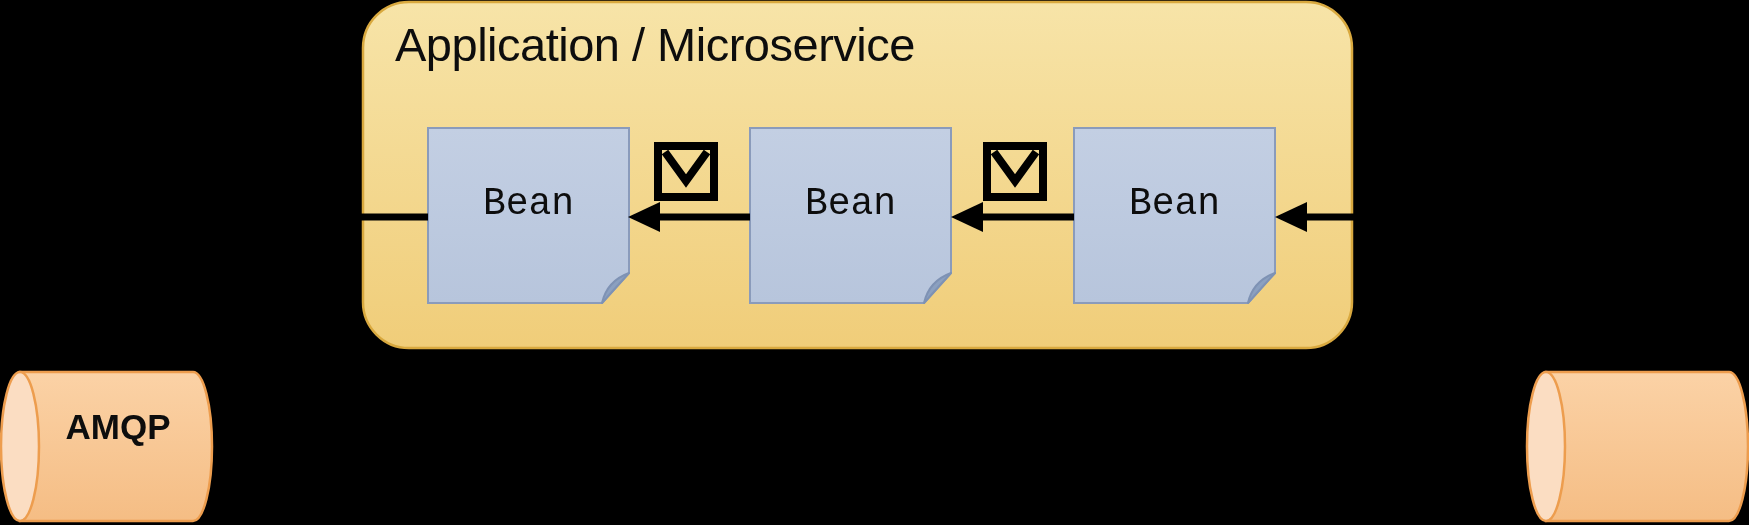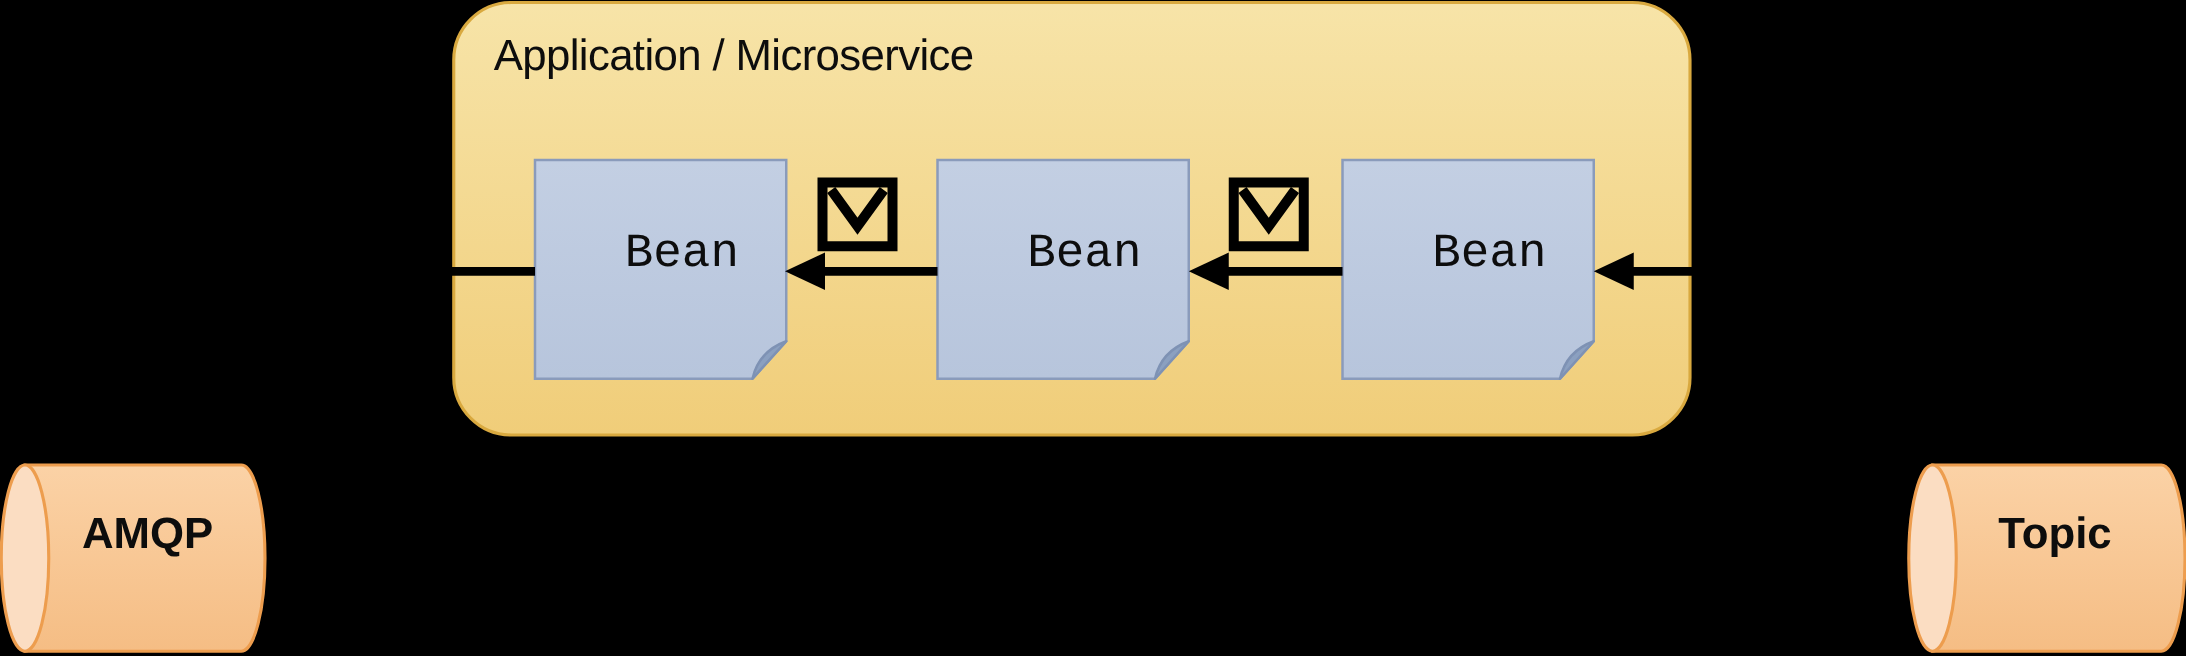--- a/index.html
+++ b/index.html
@@ -7,30 +7,29 @@
     position:relative;
     width:1749px;height:525px;
     background:#000;
     overflow:hidden;
     font-family:"Liberation Sans", sans-serif;
   }
   .shapes{position:absolute;left:0;top:0;width:1749px;height:525px;}
   .label{position:absolute;color:#0d0d0d;}
   .app-title{
     left:395px;top:24px;
-    font-size:35px;line-height:42px;
+    font-size:47px;line-height:42px;
     letter-spacing:-0.5px;
     white-space:nowrap;
   }
   .bean-label{
     top:184px;width:201px;
     font-family:"Liberation Mono", monospace;
     font-size:38px;line-height:40px;
     text-align:center;
-    margin-left:17px;
   }
   .bean-label.b1{left:428px;}
   .bean-label.b2{left:750px;}
   .bean-label.b3{left:1074px;}
   .cyl-label{
     top:404px;width:196px;
     font-size:35px;line-height:45px;
     font-weight:600;
     text-align:center;
   }
@@ -116,16 +115,15 @@
 
   <div class="label bean-label b1">Bean</div>
   <div class="label bean-label b2">Bean</div>
   <div class="label bean-label b3">Bean</div>
 
   <div class="label cyl-label amqp">
     <div>AMQP</div>
   </div>
 
   <div class="label cyl-label kafka">
-    <div>Topic</div>
   </div>
 
 </div>
 
 </body></html>

